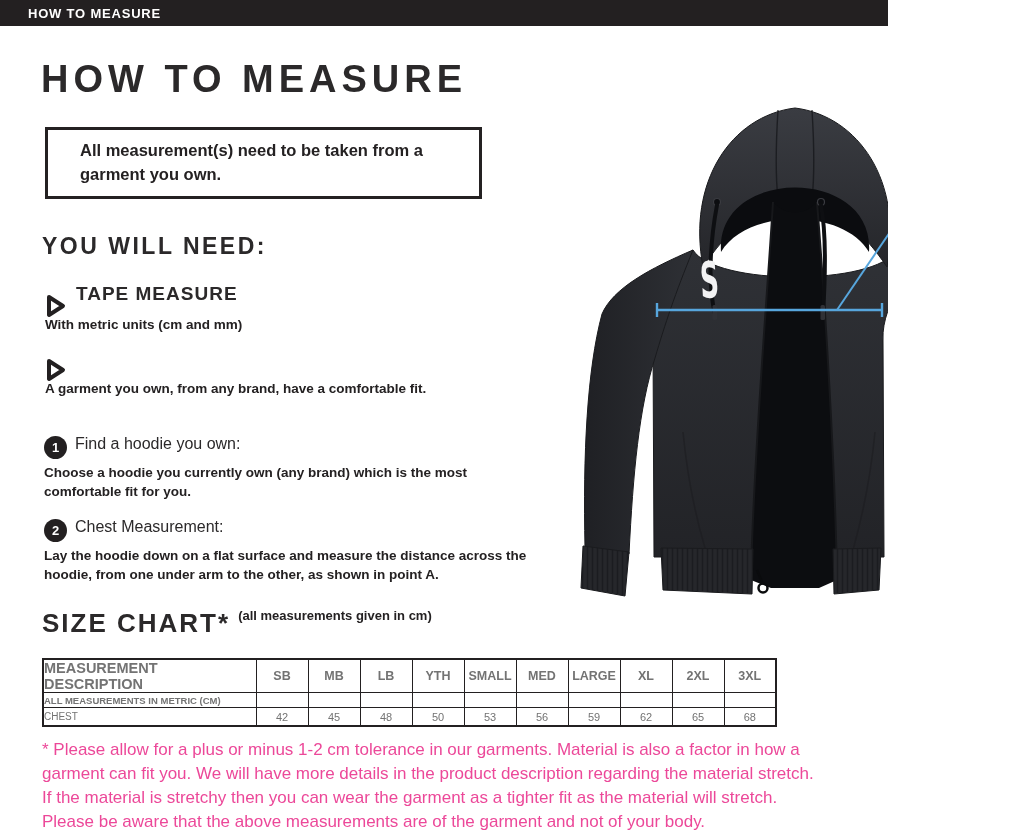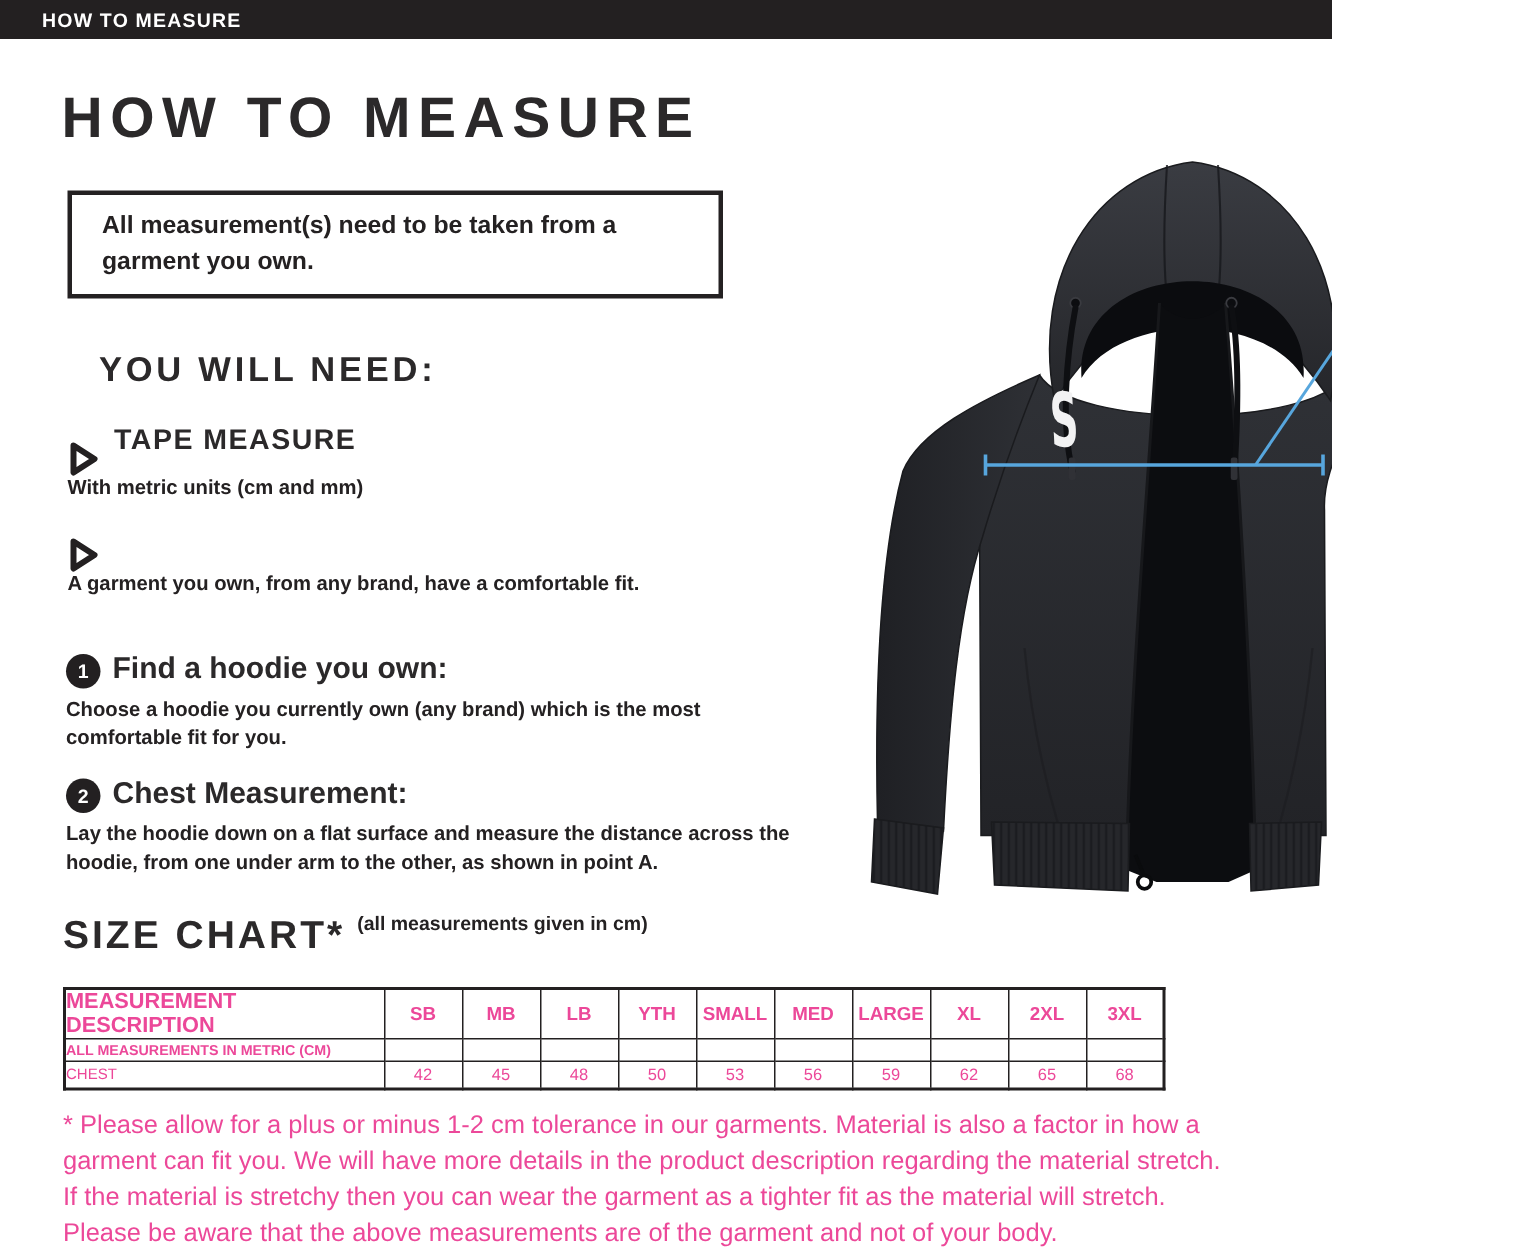--- a/index.html
+++ b/index.html
@@ -12,44 +12,44 @@
         font-weight:bold;letter-spacing:.8px;}
   .brand{position:absolute;right:4px;top:0;width:52px;height:26px;text-align:center;color:#fff;}
   .brand-s{display:block;font-size:13px;font-weight:800;line-height:13px;margin-top:2px;
         transform:scaleX(.75);}
   .brand-name{display:block;font-size:5.5px;font-weight:bold;letter-spacing:1.4px;line-height:7px;}
 
   
   .h1{position:absolute;left:41px;top:58px;font-size:38px;font-weight:bold;
         letter-spacing:5px;color:#2b292a;white-space:nowrap;}
   .notice{position:absolute;left:45px;top:127px;width:437px;box-sizing:border-box;
-        border:3px solid #242122;padding:9px 20px;font-size:16.5px;font-weight:bold;
+        border:3px solid #242122;padding:9px 32px;font-size:16.5px;font-weight:bold;
         line-height:1.45;color:#242122;}
   .h2-need{position:absolute;left:42px;top:233px;font-size:23px;font-weight:bold;
-        letter-spacing:2.5px;color:#2b292a;white-space:nowrap;margin-left:24px;}
+        letter-spacing:2.5px;color:#2b292a;white-space:nowrap;}
 
   .tri-icon{position:absolute;width:22px;height:24px;}
   .item-title{position:absolute;font-size:19px;font-weight:bold;letter-spacing:1px;
         color:#2b292a;white-space:nowrap;}
   .item-sub{position:absolute;font-size:13.5px;font-weight:bold;color:#242122;white-space:nowrap;}
 
   .step-circle{position:absolute;width:23px;height:23px;border-radius:50%;background:#232021;
         color:#fff;font-size:13px;font-weight:bold;display:flex;align-items:center;
         justify-content:center;}
-  .step-title{position:absolute;font-size:20px;font-weight:bold;color:#2b292a;white-space:nowrap;}
+  .step-title{position:absolute;font-size:16px;font-weight:normal;color:#2b292a;white-space:nowrap;}
   .step-body{position:absolute;font-size:13.5px;font-weight:bold;line-height:1.42;color:#242122;}
 
   .chart-head{position:absolute;left:42px;top:608px;display:flex;align-items:flex-start;}
   .chart-head .big{font-size:26px;font-weight:bold;letter-spacing:2px;color:#2b292a;}
   .chart-head .small{font-size:13px;font-weight:bold;margin-left:8px;color:#242122;}
 
   
   table.size{position:absolute;left:42px;top:658px;width:733px;border-collapse:collapse;
         border:2px solid #232021;table-layout:fixed;}
-  table.size th,table.size td{border:1px solid #232021;padding:0;color:#ec4899;}
+  table.size th,table.size td{border:1px solid #232021;padding:0;color:#737373;}
   .hdr-first{height:27px;font-size:14.5px;font-weight:bold;text-align:left;padding-left:4px;}
   .hdr{height:27px;font-size:12.5px;font-weight:bold;text-align:center;}
   .metric-cell{height:14px;font-size:9.5px;font-weight:bold;text-align:left;padding-left:4px;}
   .metric-empty{height:14px;}
   .row-label{height:17px;font-size:10px;text-align:left;padding-left:4px;}
   .row-val{height:17px;font-size:11px;text-align:center;}
 
   .footnote{position:absolute;left:42px;top:738px;width:772px;font-size:17px;
         line-height:1.42;color:#ec4899;}
 

